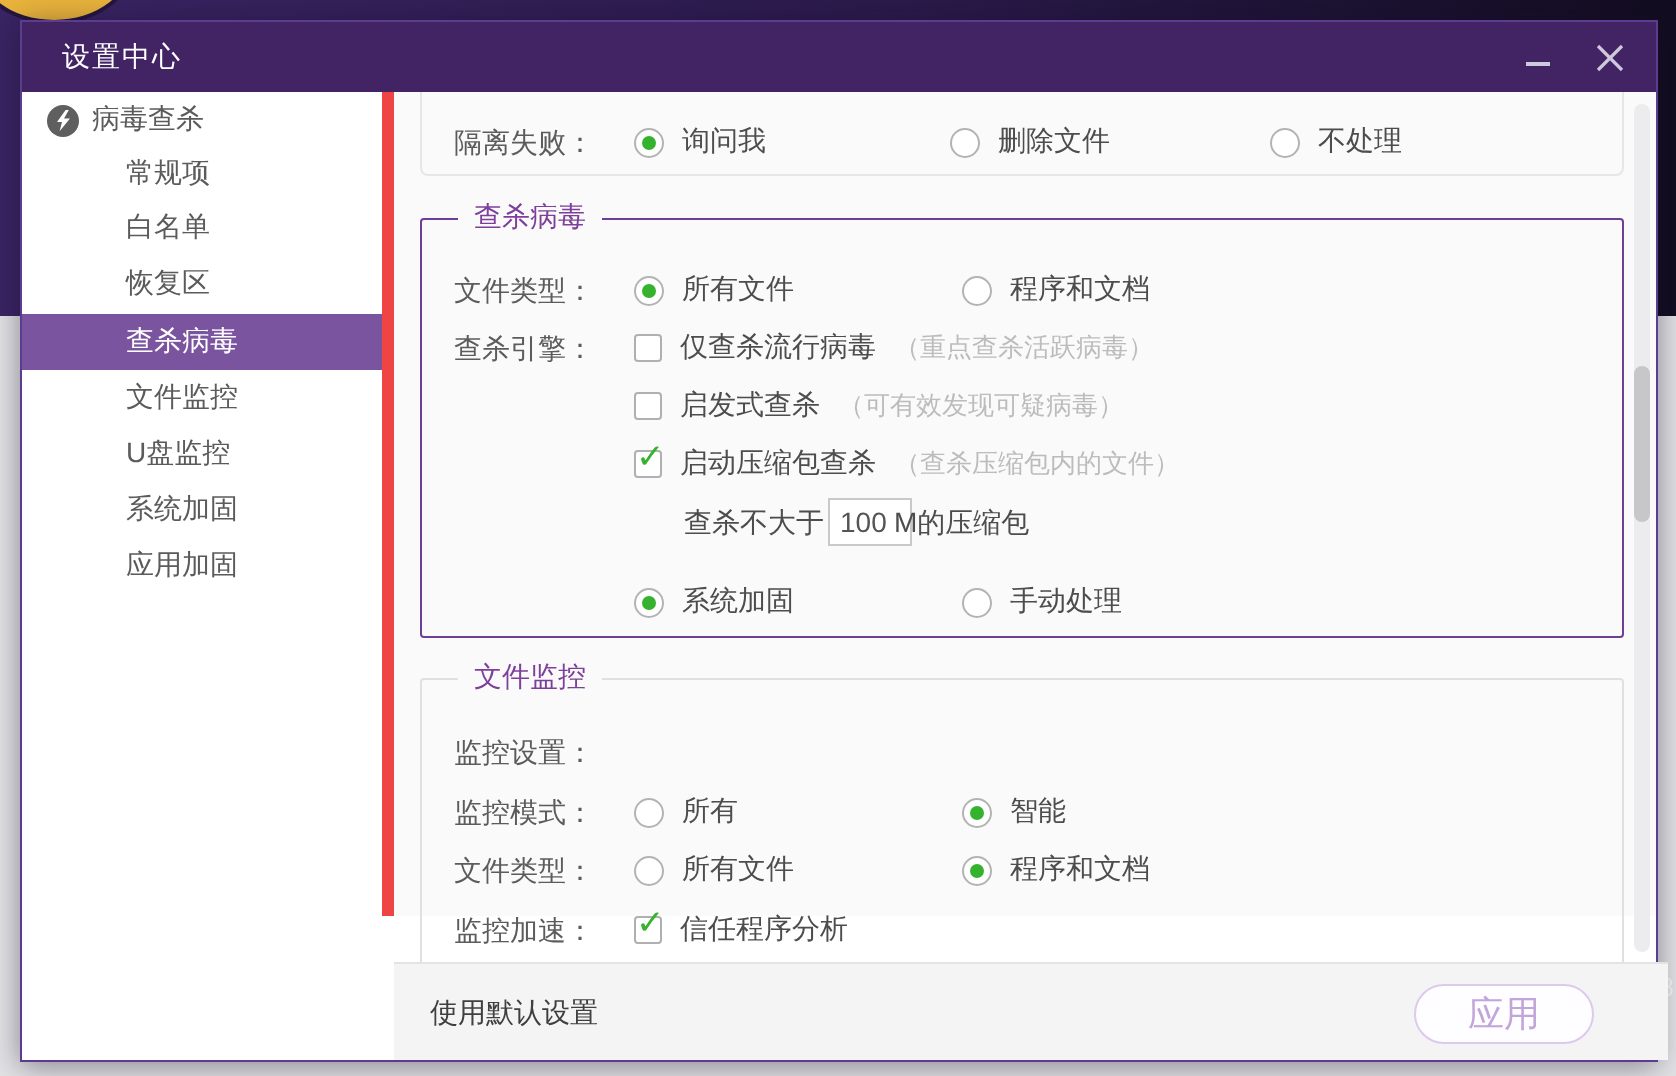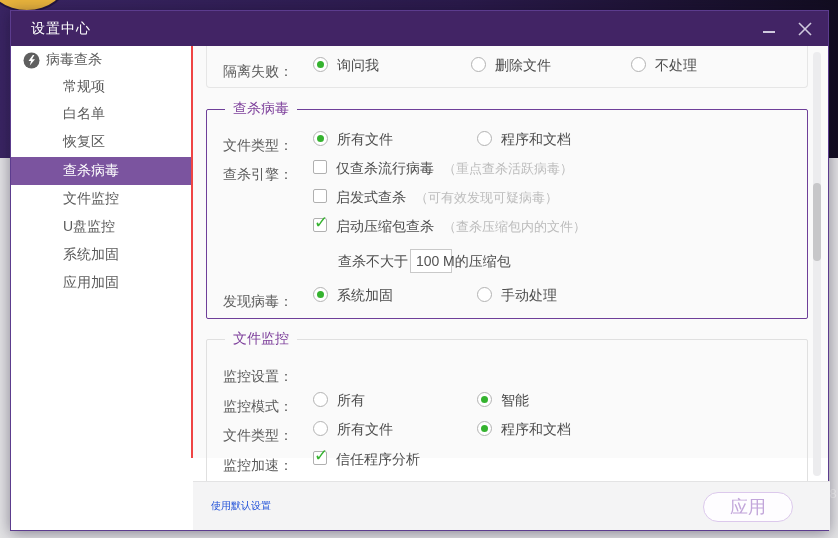--- a/index.html
+++ b/index.html
@@ -30,26 +30,26 @@
   .s-item{position:absolute;left:0;width:180px;height:28px;display:flex;align-items:center;
     font-size:14px;color:#5b5b5b;cursor:pointer;}
   .s-item .s-label{position:absolute;left:52px;}
   .s-item.group .s-label{left:35px;}
   .s-item .s-icon{position:absolute;left:11px;width:18px;height:18px;display:flex;align-items:center;justify-content:center;}
   .s-item.selected{background:#7b549f;}
   .s-item.selected .s-label{color:#fff;}
   .s-item.grayed{background:#ededef;}
 
   
-  .content{position:relative;flex:1;height:412px;background:#fafafa;border-left:2px solid #ef4444;}
+  .content{position:relative;flex:1;height:412px;background:#fafafa;border-left:6px solid #ef4444;}
   .scrollview{position:absolute;left:0;top:0;width:637px;height:435px;overflow:hidden;}
 
   .row{position:absolute;left:0;height:28px;width:630px;}
   .rlabel{position:absolute;left:30px;top:0;line-height:28px;font-size:14px;color:#5c5c5c;}
-  .opt{position:absolute;top:0;height:28px;display:flex;gap:9px;cursor:pointer;}
+  .opt{position:absolute;top:0;height:28px;display:flex;align-items:center;gap:9px;cursor:pointer;}
   .olabel{font-size:14px;color:#4d4d4d;white-space:nowrap;}
   .hint{font-size:13px;color:#bcbcbc;white-space:nowrap;}
 
   .radio{width:15px;height:15px;border:1px solid #b3b3b3;border-radius:50%;background:#fff;flex:none;}
   .radio.on::after{content:"";display:block;width:7px;height:7px;border-radius:50%;background:#35b32f;margin:3px;}
   .cb{position:relative;width:14px;height:14px;border:1px solid #b0b0b0;border-radius:2px;background:#fff;flex:none;}
   .cb.on::after{content:"\2713";position:absolute;left:0px;top:-7px;color:#35b32f;font-size:17px;font-weight:bold;}
 
   .box-cut{position:absolute;left:13px;top:-6px;width:602px;height:48px;border:1px solid #e6e6e6;
     border-radius:0 0 4px 4px;border-top:none;}
@@ -61,21 +61,21 @@
 
   .num-input{position:absolute;left:198px;top:2px;width:42px;height:24px;border:1px solid #c9c9c9;
     background:#fff;font-size:14px;color:#555;padding:0 0 0 5px;outline:none;margin-left:19px;}
   .arch-text{position:absolute;top:0;line-height:28px;font-size:14px;color:#4d4d4d;}
 
   .scrollbar{position:absolute;left:620px;top:6px;width:8px;height:424px;background:#ececee;border-radius:4px;}
   .thumb{position:absolute;left:0;top:131px;width:8px;height:78px;background:#c7c7c9;border-radius:4px;}
 
   .footer{position:absolute;left:0;top:435px;width:637px;height:49px;background:#f4f4f5;
     border-top:1px solid #e3e3e4;}
-  .def-link{position:absolute;left:18px;top:0;line-height:48px;font-size:10px;color:#1d4ed8;cursor:pointer;}
+  .def-link{position:absolute;left:18px;top:0;line-height:48px;font-size:14px;color:#404040;cursor:pointer;}
   .apply-btn{position:absolute;left:510px;top:10px;width:90px;height:30px;border-radius:15px;
     border:1px solid #dcc9ec;background:#fefdff;color:#c2a6da;font-size:18px;cursor:pointer;}
 </style>
 </head>
 <body>
 
 <div class="stage">
 
   <div class="bg-band"></div>
   <div class="bg-logo">
@@ -201,21 +201,20 @@
             </span>
           </div>
 
           <div class="row" style="top:201px">
             <span class="arch-text" style="left:145px">查杀不大于</span>
             <input class="num-input" type="text" value="100" style="">
             <span class="arch-text" style="left:250px">M的压缩包</span>
           </div>
 
           <div class="row" style="top:241px">
-            <span class="rlabel">发现病毒：</span>
             <span class="opt" style="left:120px">
               <span class="radio on"></span>
               <span class="olabel">系统加固</span>
             </span>
             <span class="opt" style="left:284px">
               <span class="radio"></span>
               <span class="olabel">手动处理</span>
             </span>
           </div>
 

